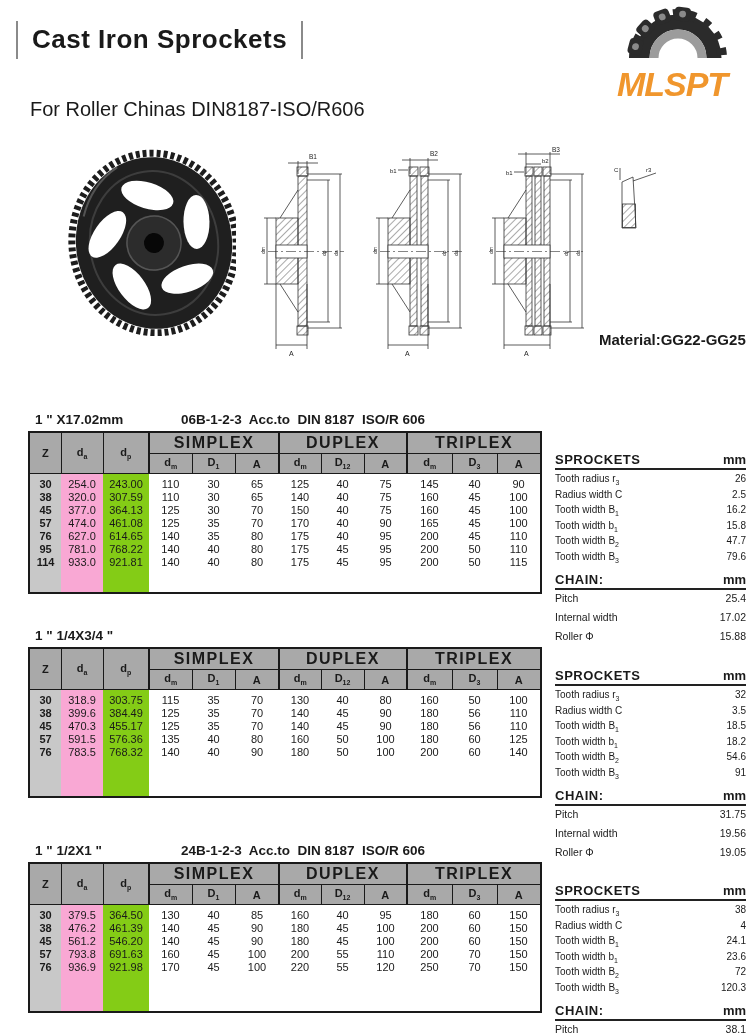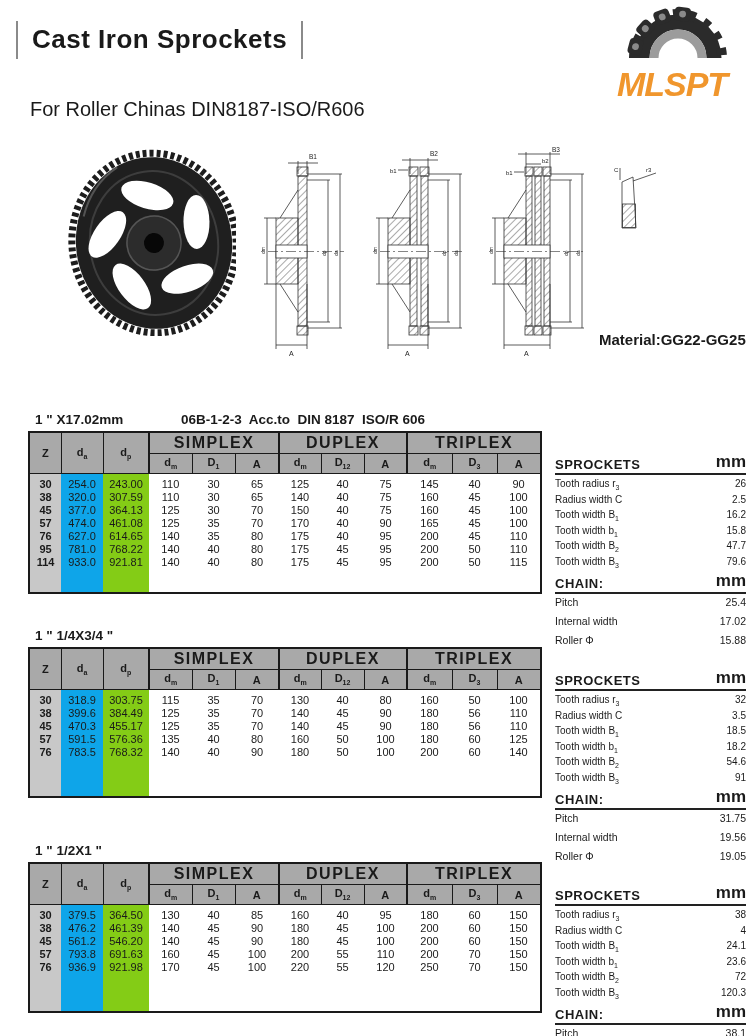--- a/index.html
+++ b/index.html
@@ -26,34 +26,34 @@
   .sect-row{display:flex;align-items:flex-start;margin-top:2px}
   
   table.main{border-collapse:collapse;table-layout:fixed;width:512px;border:2px solid #1a1a1a}
   table.main th{background:#a9a9a9;border:1px solid #1a1a1a;font-size:11px;padding:0;height:19px}
   table.main th.hg{font-size:16px;letter-spacing:1.5px;height:20px}
   table.main th sub,table.main td sub{font-size:7px}
   .thr{border-right:2px solid #1a1a1a !important}
   table.main td{padding:0;text-align:center;font-size:11px;height:13px;line-height:13px;border:none}
   table.main tbody tr:first-child td{padding-top:4px}
   td.c0{background:#c8c8c8;font-weight:bold;border-right:1px solid #1a1a1a}
-  td.c1{background:#0ea5e9;border-right:1px solid #1a1a1a}
+  td.c1{background:#f9a8d4;border-right:1px solid #1a1a1a}
   td.c2{background:#84cc16;border-right:2px solid #1a1a1a}
   td.c5,td.c8{border-right:2px solid #1a1a1a}
   tr.sp td{height:auto}
   
   .side{width:193px;margin-left:13px;margin-top:21px}
   .side-h{display:flex;justify-content:space-between;align-items:flex-end;
           border-bottom:2px solid #222;font-weight:bold;padding-bottom:1px}
   .side-h .t{font-size:13px;letter-spacing:.5px}
-  .side-h .u{font-size:17px}
+  .side-h .u{font-size:13px}
   .side-items{padding-top:3px}
   .si{display:flex;justify-content:space-between;font-size:10px;line-height:11.5px}
   .si sub{font-size:7px}
-  .chain-h{margin-top:0}
+  .chain-h{margin-top:6px}
   .chain-items{padding-top:1px}
   .chain-items .si{font-size:10.5px;line-height:14px}
   svg text{font-family:"Liberation Sans","DejaVu Sans",sans-serif}
 </style>
 </head>
 <body>
 
 <div class="titlebar">
   <div class="vbar"></div>
   <h1 class="page-title">Cast Iron Sprockets</h1>
@@ -623,20 +623,21 @@
             <span class="sv">19.05</span>
           </div>
         </div>
     </div>
   </div>
 </div>
 
 <div class="section sec3">
   <div class="caption">
     <span class="size">1 " 1/2X1 "</span>
+    <span class="spec">24B-1-2-3  Acc.to  DIN 8187  ISO/R 606</span>
   </div>
   <div class="sect-row">
     <table class="main">
       <colgroup>
           <col style="width:32px">
           <col style="width:42px">
           <col style="width:46px">
           <col style="width:43px">
           <col style="width:43px">
           <col style="width:44px">

